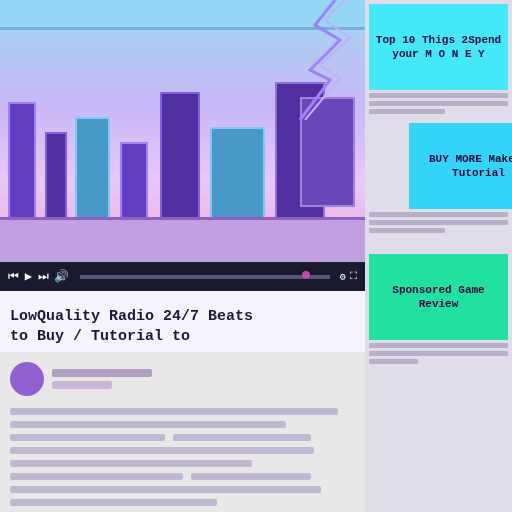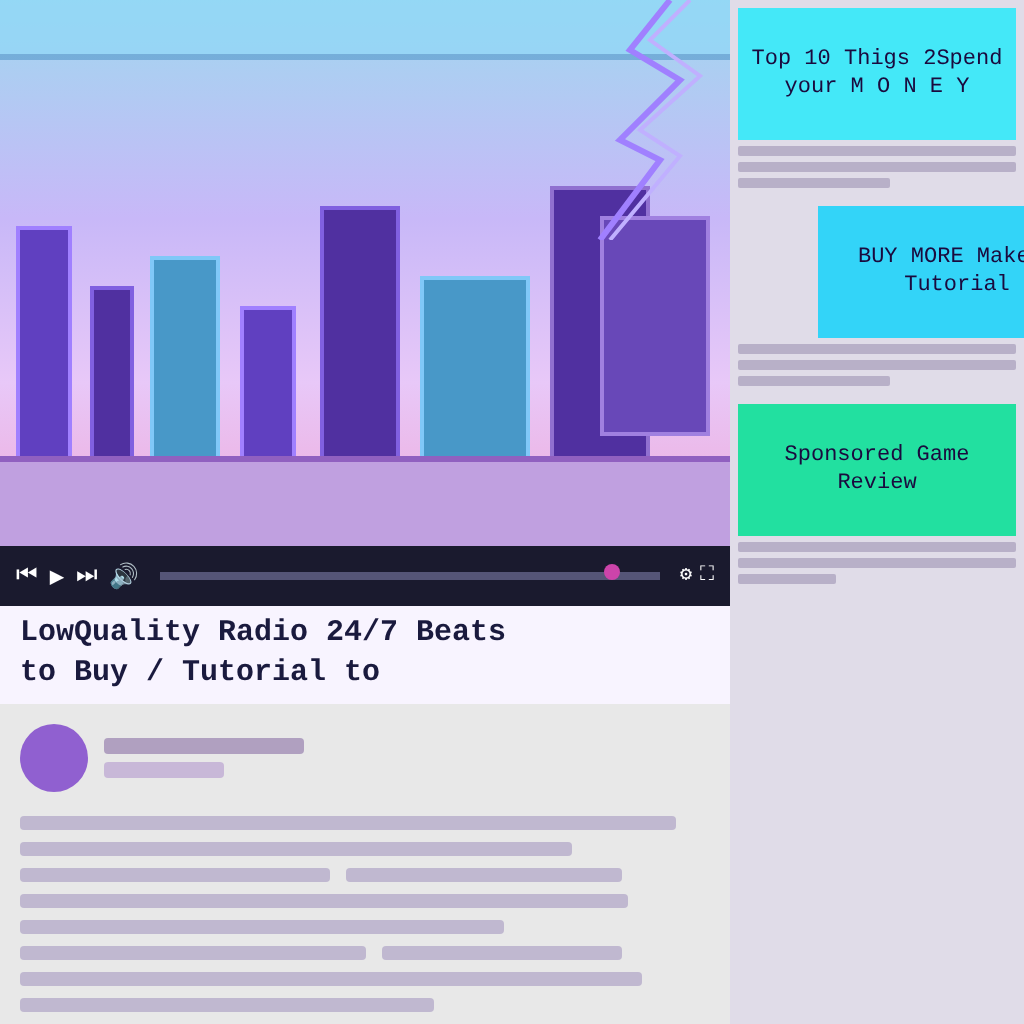--- a/index.html
+++ b/index.html
@@ -98,21 +98,21 @@
     .ctrl-right {
       color: #ffffff;
       font-size: 10px;
       display: flex;
       gap: 4px;
       align-items: center;
     }
 
     
     .video-info {
-      padding: 4px 10px 6px;
+      padding: 16px 10px 6px;
       background: #f8f4ff;
     }
 
     .video-title {
       font-family: 'Courier New', monospace;
       font-size: 15px;
       font-weight: bold;
       color: #1a1a3e;
       line-height: 1.3;
     }
@@ -166,37 +166,37 @@
       padding: 4px;
       gap: 6px;
     }
 
     .sidebar-card {
       width: 100%;
     }
 
     .sidebar-thumb {
       width: 100%;
-      height: 66px;
+      height: 86px;
       display: flex;
       align-items: center;
       justify-content: center;
       font-family: 'Courier New', monospace;
       font-size: 11px;
-      font-weight: normal;
+      font-weight: bold;
       text-align: center;
       line-height: 1.3;
       padding: 6px;
       color: #1a0a3e;
       cursor: pointer;
     }
 
     .thumb-cyan { background: #44e8f8; }
     .thumb-cyan2 { background: #33d4f8; margin-left: 40px; }
-    .thumb-green { background: #22e0a0; }
+    .thumb-green { background: #22e0a0; margin-top: 12px; }
     .thumb-pink { background: #ee44cc; color: #ffffff; }
 
     .sidebar-meta-lines {
       display: flex;
       flex-direction: column;
       gap: 3px;
       padding: 3px 0;
     }
 
     .meta-line {

